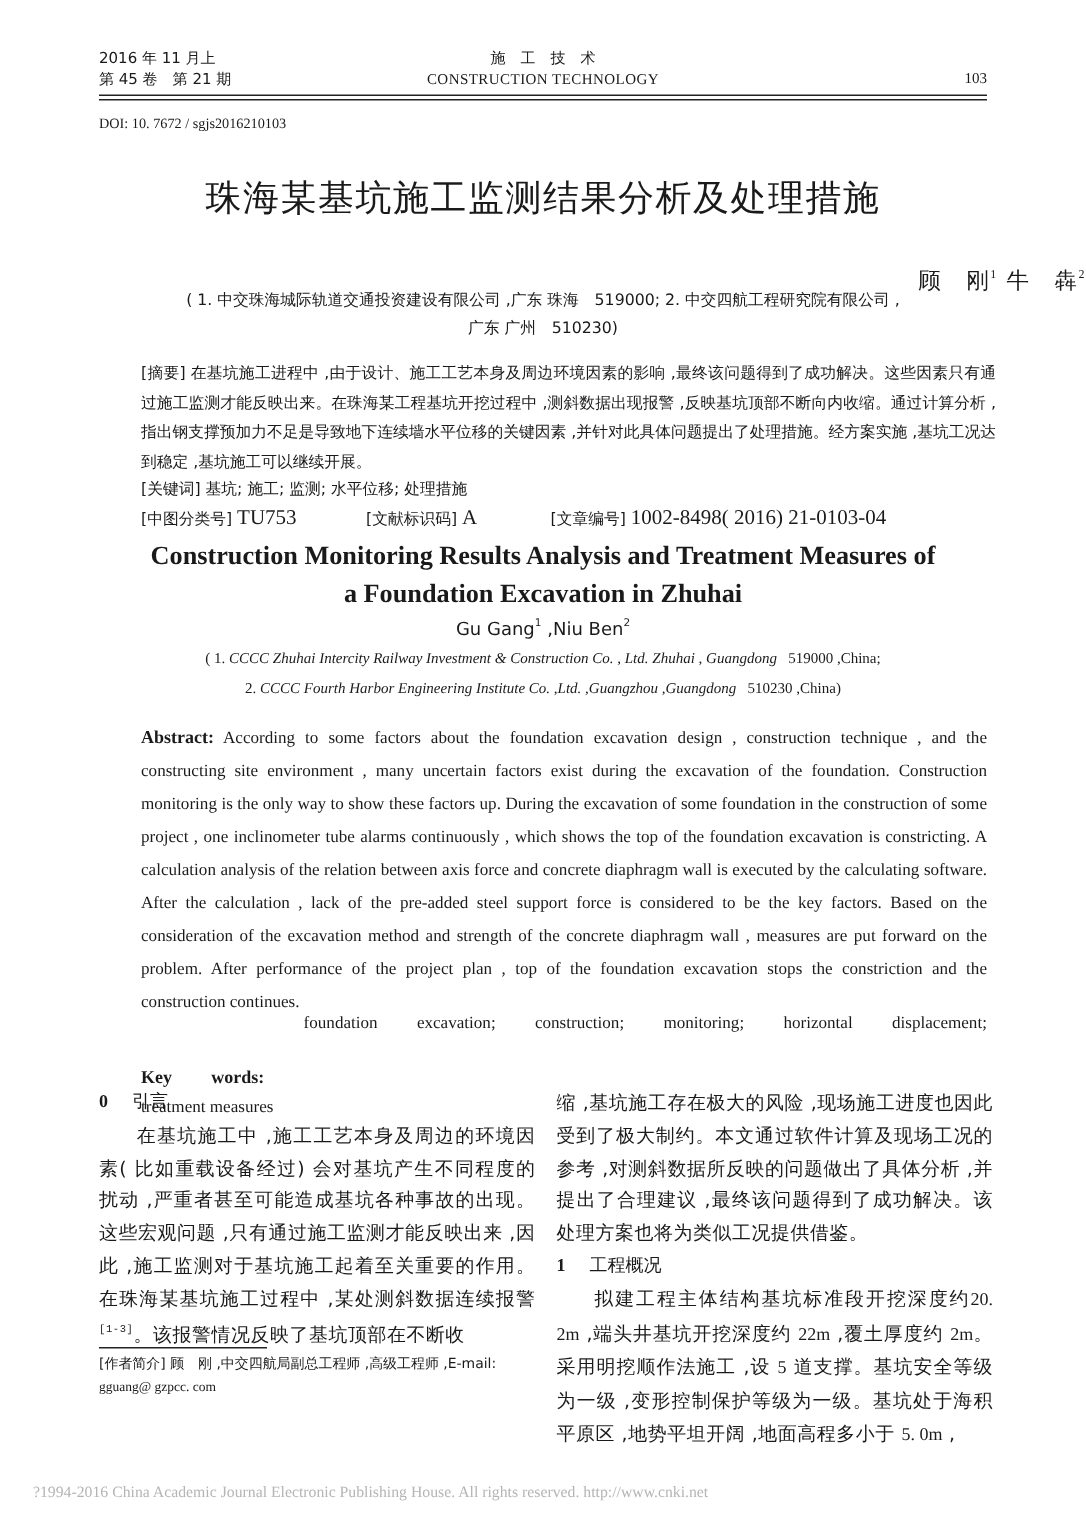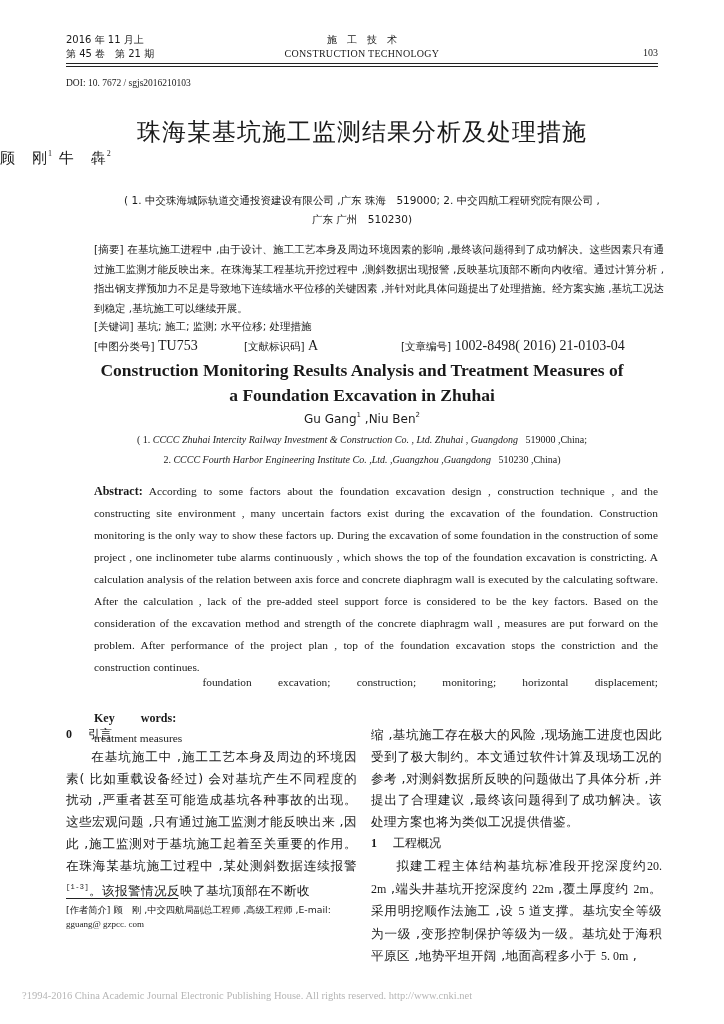--- a/index.html
+++ b/index.html
@@ -15,31 +15,31 @@
     .rh-center { position: absolute; left: 0; right: 0; top: 0; text-align: center; font-size: 10px; line-height: 14px; }
     .rh-center .cn { letter-spacing: 10px; padding-left: 10px; }
     .rh-center .en { font-family: "Liberation Serif", serif; font-size: 10px; letter-spacing: 0.3px; }
     .rh-right { position: absolute; right: 0; top: 14px; font-size: 10px; font-family: "Liberation Serif", serif; }
     .rule-thick { position: absolute; left: 66px; right: 66px; top: 63px; border-top: 1.6px solid #222; }
     .rule-thin { position: absolute; left: 66px; right: 66px; top: 66px; border-top: 0.8px solid #222; }
 
     .doi { position: absolute; left: 66px; top: 78px; font-size: 9.5px; font-family: "Liberation Serif", serif; }
 
     .title-cn { position: absolute; left: 0; right: 0; top: 116px; text-align: center; font-size: 24px; letter-spacing: 1px; font-weight: 400; }
-    .authors-cn { position: absolute; left: 0; right: 0; top: 149px; text-align: left; font-size: 15px; letter-spacing: 1px; }
+    .authors-cn { position: absolute; left: 0; right: 0; top: 178px; text-align: right; font-size: 15px; letter-spacing: 1px; }
     .authors-cn sup { font-size: 8px; font-family: "Liberation Serif", serif; vertical-align: 7px; }
     .affil-cn { position: absolute; left: 66px; right: 66px; top: 191px; text-align: center; font-size: 10.5px; line-height: 19px; }
 
     .abs-cn { position: absolute; left: 94px; right: 60px; top: 240px; font-size: 10.5px; line-height: 19.5px; text-align: justify; }
     .kw-cn { position: absolute; left: 94px; right: 60px; top: 317px; font-size: 10.5px; line-height: 19px; }
     .cls-row { position: absolute; left: 94px; right: 60px; top: 336px; font-size: 10.5px; line-height: 19px; }
     .cls-row span.v { font-family: Liberation Serif, serif; font-size: 14px; }
     .cls-a { position: absolute; left: 0; }
     .cls-b { position: absolute; left: 150px; }
-    .cls-c { position: absolute; left: 273px; margin-left: 34px; }
+    .cls-c { position: absolute; left: 273px; }
 
     .title-en { position: absolute; left: 60px; right: 60px; top: 358px; text-align: center; font-family: "Liberation Serif", serif; font-weight: bold; font-size: 17.5px; line-height: 25px; }
     .authors-en { position: absolute; left: 0; right: 0; top: 411px; text-align: center; font-size: 12px; }
     .authors-en sup { font-size: 7px; vertical-align: 6px; }
     .affil-en { position: absolute; left: 66px; right: 66px; top: 430px; text-align: center; font-family: "Liberation Serif", serif; font-size: 10px; line-height: 20px; }
     .affil-en i { font-style: italic; }
 
     .abs-en { position: absolute; left: 94px; right: 66px; top: 480px; font-family: "Liberation Serif", serif; font-size: 11.4px; line-height: 22px; text-align: justify; text-align-last: left; }
     .abs-en b { font-weight: bold; font-size: 12px; }
     .kw-en { position: absolute; left: 94px; right: 66px; top: 672px; font-family: "Liberation Serif", serif; font-size: 11.4px; line-height: 20px; }

